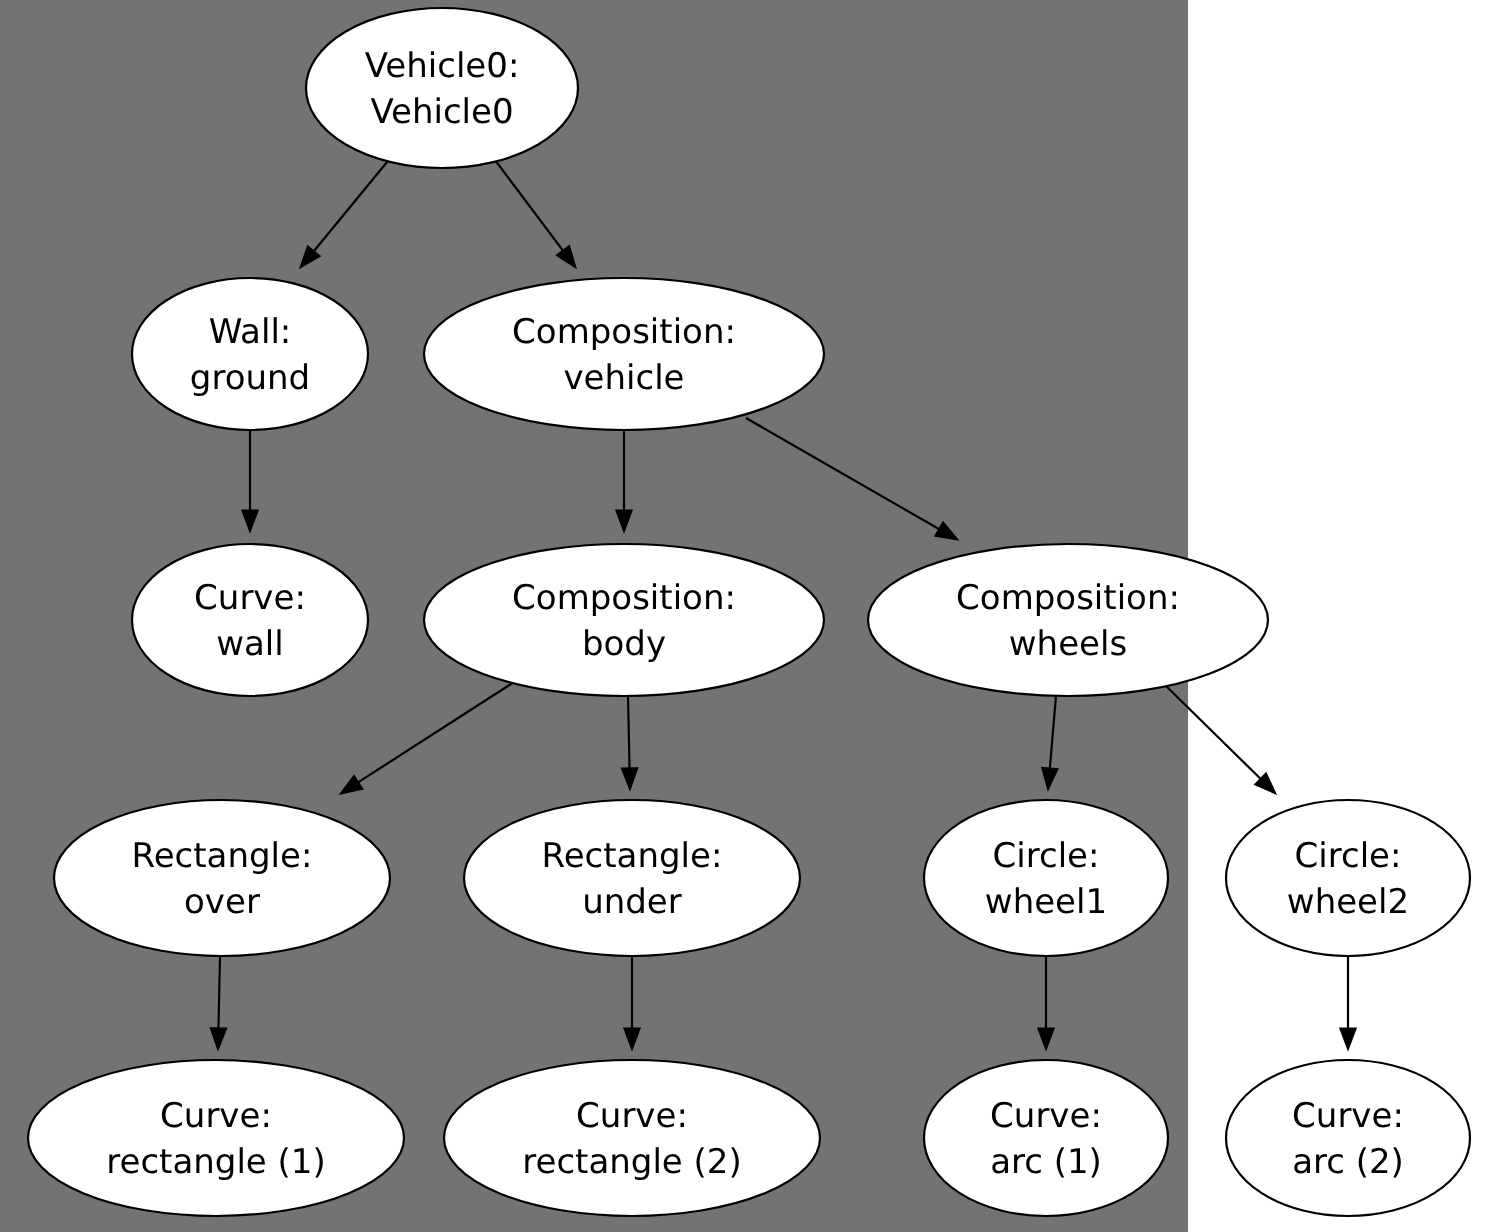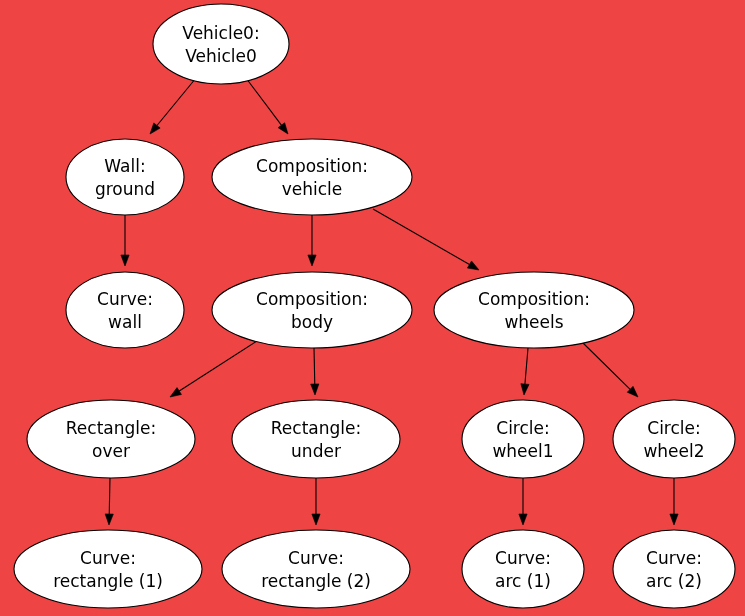--- a/index.html
+++ b/index.html
@@ -8,23 +8,23 @@
     background: #ffffff;
   }
   body {
     width: 745px;
     height: 616px;
     font-family: "DejaVu Sans", sans-serif;
     overflow: hidden;
   }
   #graph-root {
     position: relative;
-    width: 745px;
+    width: 594px;
     height: 616px;
-    background: #ef4444;
+    background: #737373;
   }
   svg#graph-canvas {
     display: block;
     width: 745px;
     height: 616px;
   }
   .node-ellipse {
     fill: #ffffff;
     stroke: #000000;
     stroke-width: 1.1;

